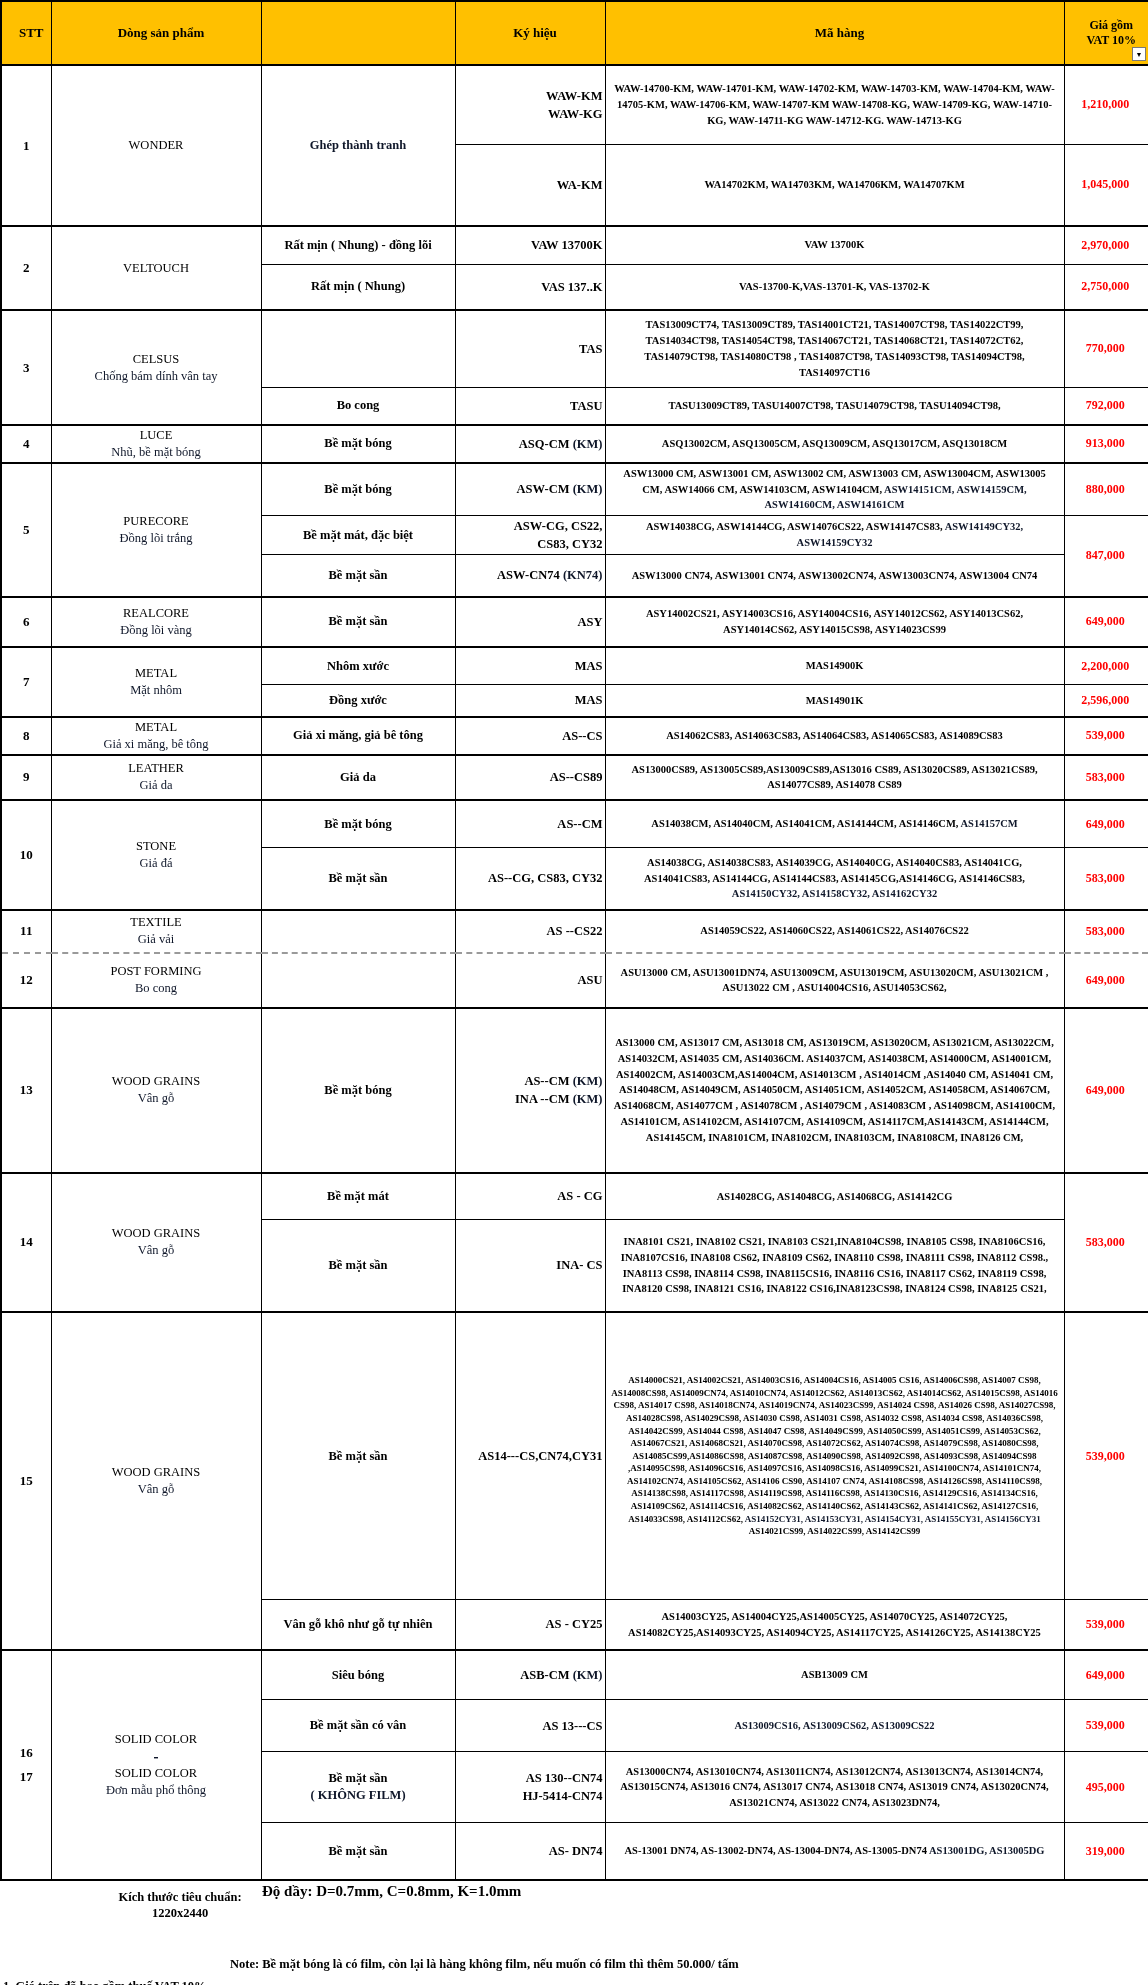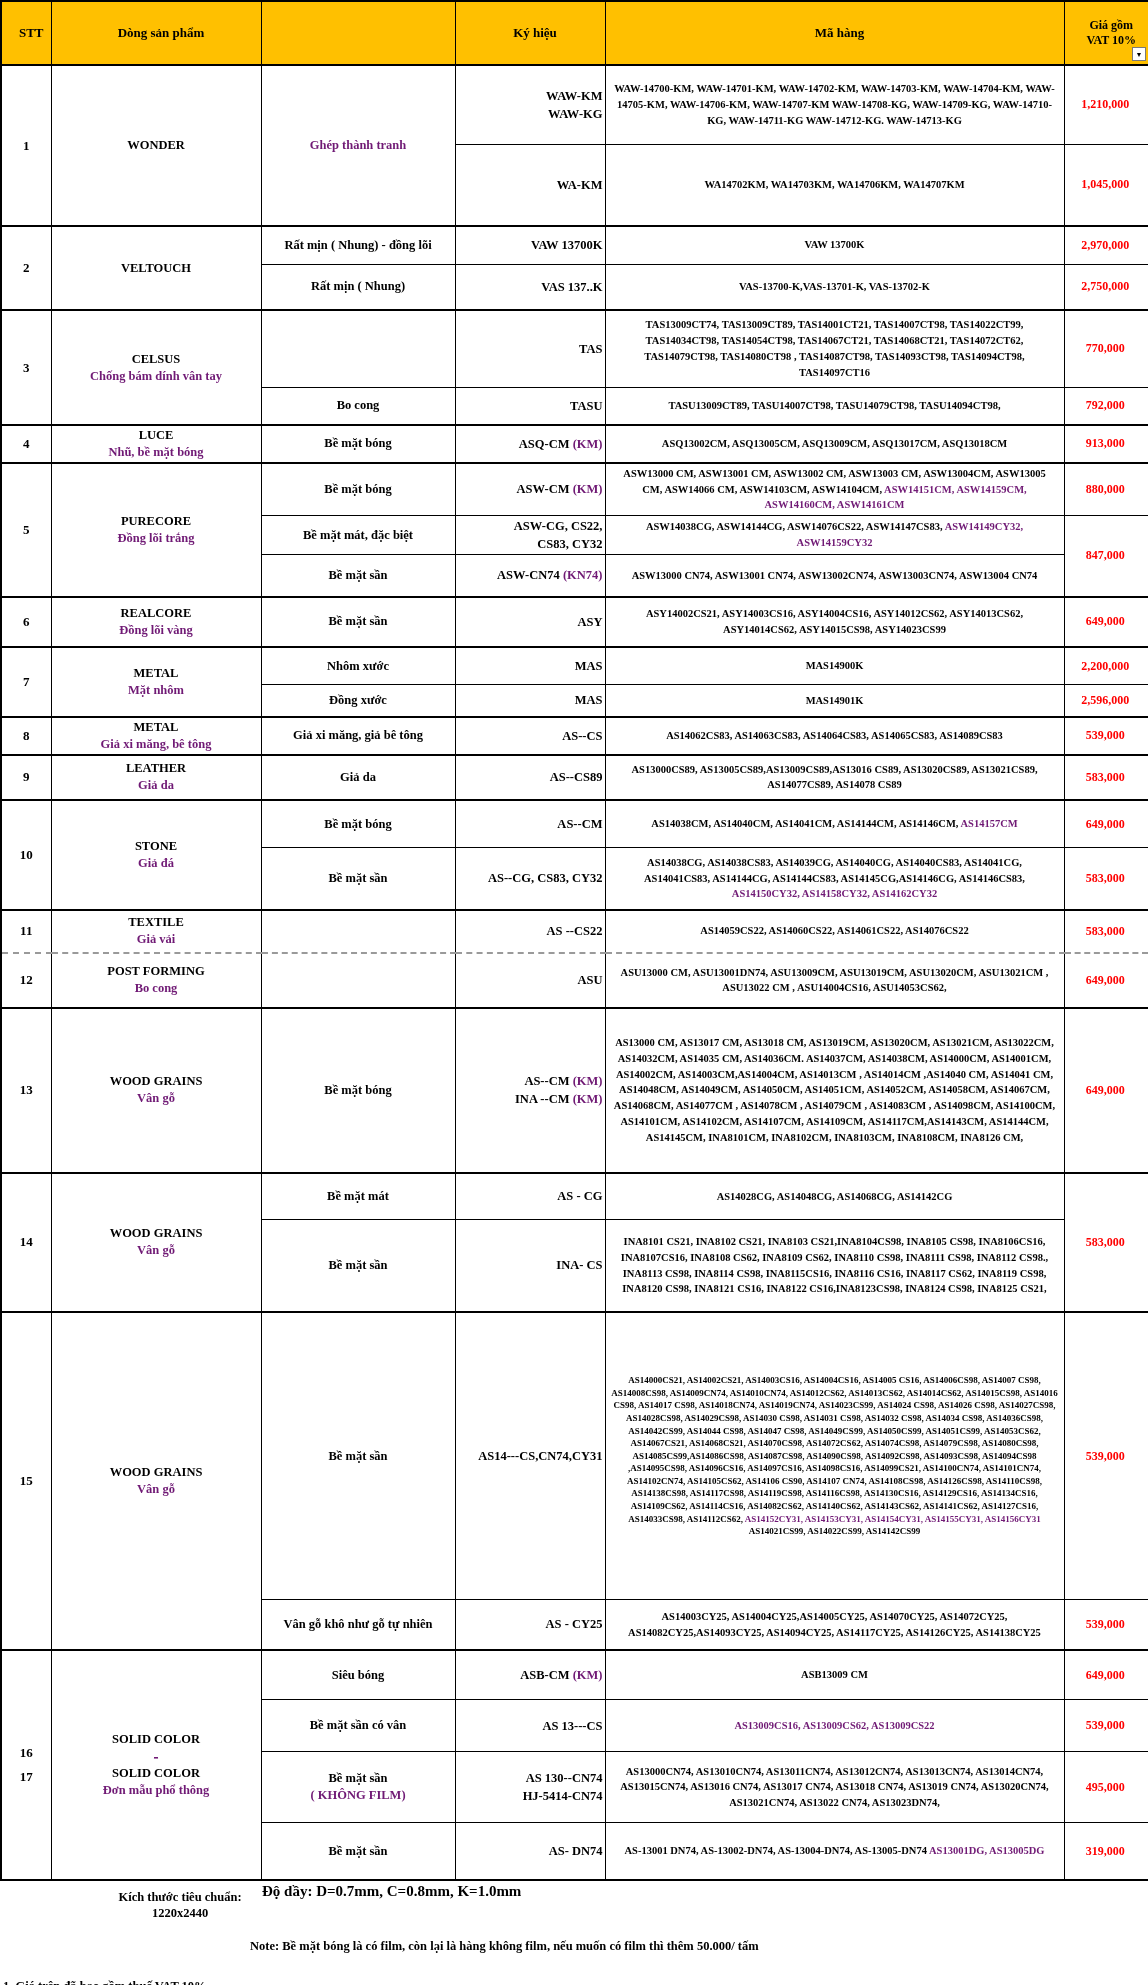--- a/index.html
+++ b/index.html
@@ -5,33 +5,33 @@
   html,body{margin:0;padding:0;background:#fff;}
   body{width:1148px;color:#000;font-family:"Liberation Serif","DejaVu Serif",serif;}
   table{border-collapse:collapse;table-layout:fixed;width:1148px;border:2px solid #000;}
   td,th{border:1px solid #000;vertical-align:middle;text-align:center;padding:1px 2px;overflow:hidden;word-wrap:break-word;}
   th{background:#FFC000;font-weight:bold;font-size:13px;white-space:pre-line;position:relative;line-height:1.25;}
   tr.group-start td{border-top:2px solid #000;}
   tr.dashed-start td{border-top:2px dashed #9a9a9a;}
   thead th{border-bottom:2px solid #000;padding-left:12px;}
   .stt{font-size:13px;font-weight:bold;}
   .stt div{line-height:24px;}
-  .product{font-size:12.5px;font-weight:bold;line-height:1.35;}
+  .product{font-size:12.5px;font-weight:normal;line-height:1.35;}
   .desc{font-size:12.5px;font-weight:bold;line-height:1.35;}
   .kyhieu{font-size:12.5px;font-weight:bold;line-height:1.45;text-align:right;}
   .codes{font-size:10.5px;font-weight:bold;line-height:1.5;padding:2px 8px;}
   .codes-sm{font-size:9px;line-height:1.4;padding:6px 4px;}
   .price{font-size:12px;font-weight:bold;color:#FF0000;padding-right:4px;}
-  .red{color:#701a75;}
+  .red{color:#0f172a;}
   .strike{text-decoration:line-through;font-size:8px;}
   .filter-btn{position:absolute;right:2px;bottom:3px;width:14px;height:14px;background:#fff;border:1px solid #7a7a7a;font-size:7px;line-height:13px;text-align:center;color:#000;cursor:pointer;padding:0;}
   .footer{position:relative;height:150px;font-weight:bold;}
   .size-block{position:absolute;left:45px;top:8px;width:270px;text-align:center;font-size:12.5px;line-height:1.3;}
   .thickness{position:absolute;left:262px;top:2px;font-size:15px;}
-  .note{position:absolute;left:230px;top:58px;font-size:12.5px;margin-left:20px;}
+  .note{position:absolute;left:230px;top:76px;font-size:12.5px;}
   .fn1{position:absolute;left:3px;top:98px;font-size:12.5px;border-bottom:1px solid #999;padding:0 22px 3px 0;}
 </style>
 </head>
 <body>
 
 <div>
   <table>
     <colgroup>
       <col style="width:50px">
         <col style="width:210px">

